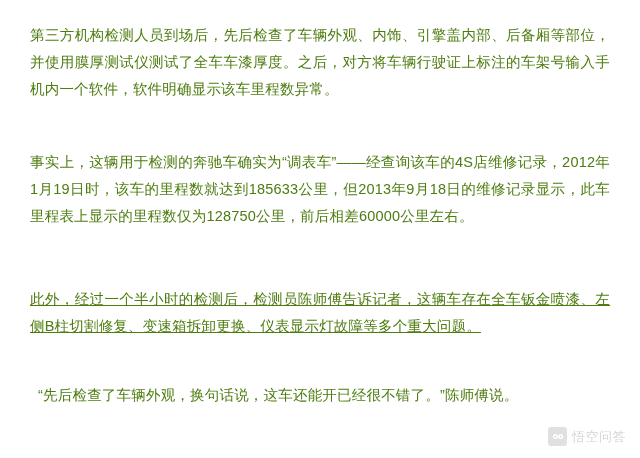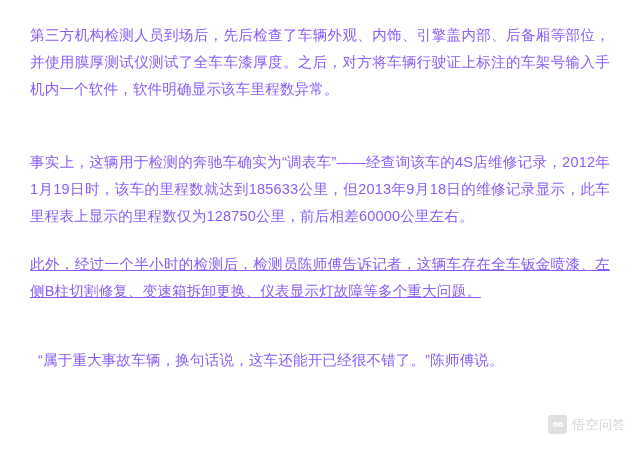--- a/index.html
+++ b/index.html
@@ -30,36 +30,36 @@
   }
   .content {
     position: absolute;
     left: 0;
     top: 0;
     width: 640px;
     padding: 22px 30px 0 30px;
     box-sizing: border-box;
   }
   .para {
-    color: #8b5cf6;
+    color: #4d7c0f;
     font-size: 14.5px;
     line-height: 27px;
     letter-spacing: 0.2px;
     text-align: justify;
     margin: 0 0 30px 0;
     white-space: normal;
   }
   .para.p1 { margin-bottom: 46px; }
-  .para.p2 { margin-bottom: 21px; }
+  .para.p2 { margin-bottom: 56px; }
   .para.p3 { margin-bottom: 42px; text-decoration: underline; }
   .para.p4 { margin-bottom: 0; padding-left: 8px; }
   .watermark {
     position: absolute;
     right: 14px;
-    bottom: 24px;
+    bottom: 12px;
     display: flex;
     align-items: center;
     gap: 5px;
     opacity: 0.55;
   }
   .wm-logo {
     width: 19px;
     height: 19px;
     border-radius: 3px;
     background: #c8c8c8;
@@ -86,21 +86,21 @@
 <body>
 
 <div class="page">
 
   <div class="left-rule"></div>
 
   <div class="content">
     <p class="para p1">第三方机构检测人员到场后，先后检查了车辆外观、内饰、引擎盖内部、后备厢等部位，并使用膜厚测试仪测试了全车车漆厚度。之后，对方将车辆行驶证上标注的车架号输入手机内一个软件，软件明确显示该车里程数异常。</p>
     <p class="para p2">事实上，这辆用于检测的奔驰车确实为“调表车”——经查询该车的4S店维修记录，2012年1月19日时，该车的里程数就达到185633公里，但2013年9月18日的维修记录显示，此车里程表上显示的里程数仅为128750公里，前后相差60000公里左右。</p>
     <p class="para p3">此外，经过一个半小时的检测后，检测员陈师傅告诉记者，这辆车存在全车钣金喷漆、左侧B柱切割修复、变速箱拆卸更换、仪表显示灯故障等多个重大问题。</p>
-    <p class="para p4">“属于重大事故车辆，换句话说，这车还能开已经很不错了。”陈师傅说。</p>
+    <p class="para p4">“先后检查了车辆外观，换句话说，这车还能开已经很不错了。”陈师傅说。</p>
   </div>
 
   <div class="watermark">
     <span class="wm-logo">
       <svg width="14" height="14" viewBox="0 0 14 14" aria-hidden="true">
         <circle cx="4.4" cy="6.6" r="2.5" fill="#ffffff"></circle>
         <circle cx="9.6" cy="6.6" r="2.5" fill="#ffffff"></circle>
         <circle cx="4.4" cy="6.6" r="1.0" fill="#c8c8c8"></circle>
         <circle cx="9.6" cy="6.6" r="1.0" fill="#c8c8c8"></circle>
       </svg>

